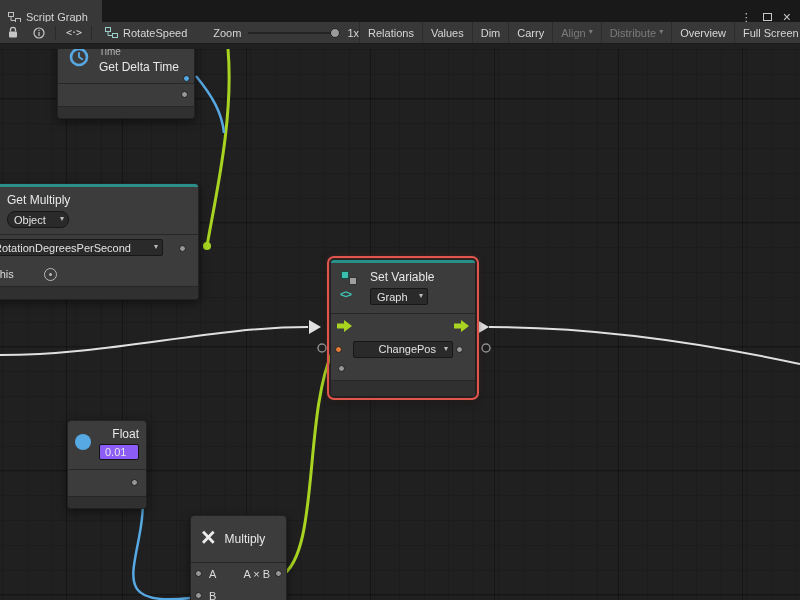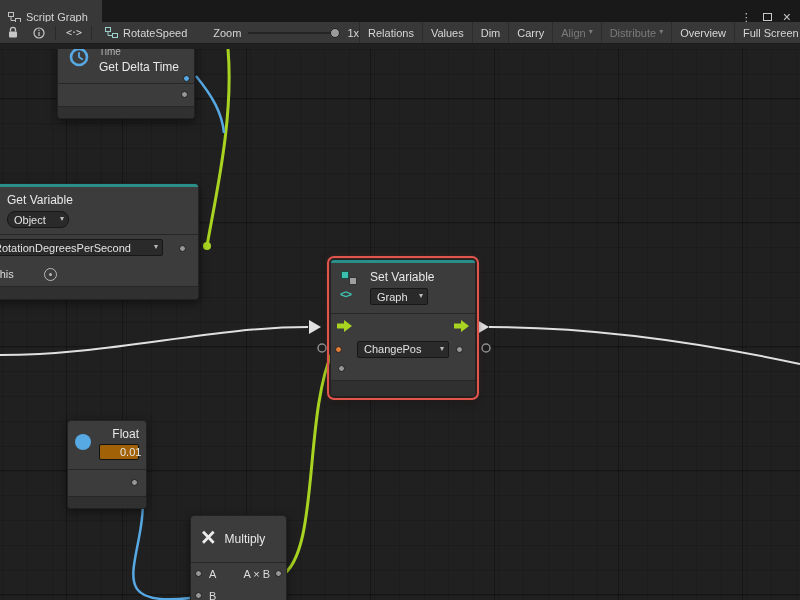--- a/index.html
+++ b/index.html
@@ -81,31 +81,31 @@
   .sv-sq1 { position:absolute; left:2px; top:1px; width:8px; height:8px; background:#3cc0ae; border:1px solid #1b4a44; }
   .sv-sq2 { position:absolute; left:10px; top:7px; width:8px; height:8px; background:#9f9f9f; border:1px solid #333; }
   .sv-code { position:absolute; left:1px; top:18px; color:#3ec8b6; font-size:11px; font-weight:bold; letter-spacing:-1px; }
   .dd-graph { margin-top:4px; width:58px; }
   .row-exec { position:relative; height:24px; }
   .arrow-l { position:absolute; left:6px; top:6px; }
   .arrow-r { position:absolute; right:6px; top:6px; }
   .row-val { position:relative; height:22px; display:flex; justify-content:center; align-items:center; }
   .port-orange { position:absolute; left:4px; top:8px; width:7px; height:7px; border-radius:50%; background:#e07b3b; border:1px solid #222; }
   .row-val .dot.r { position:absolute; right:12px; top:8px; }
-  .dd-changepos { width:92px; }
+  .dd-changepos { width:100px;justify-content:flex-end; }
   .row-x { position:relative; height:20px; }
   .row-x .dot { position:absolute; left:7px; top:5px; }
   .node-sv .n-foot { height:16px; }
 
   
   .node-float { left:67px; top:371px; width:80px; }
   .node-float .head { display:flex; padding:6px 7px; height:48px; }
   .float-icon { width:16px; height:16px; border-radius:50%; background:#57a9e3; margin-top:7px; flex:0 0 auto; }
   .float-col { margin-left:auto; display:flex; flex-direction:column; align-items:flex-end; }
-  .float-input { margin-top:3px; width:40px; height:16px; background:#a16207; border:1px solid #121212; border-radius:2px; font-size:11px; color:#e6e6e6; display:flex; align-items:center; padding-left:20px; }
+  .float-input { margin-top:3px; width:40px; height:16px; background:#8b5cf6; border:1px solid #121212; border-radius:2px; font-size:11px; color:#e6e6e6; display:flex; align-items:center; padding-left:5px; }
   .node-float .bodyrow { position:relative; height:26px; }
   .node-float .bodyrow .dot { position:absolute; right:8px; top:9px; }
   .node-float .n-foot { height:12px; }
 
   
   .node-mul { left:190px; top:466px; width:97px; }
   .node-mul .head { display:flex; align-items:center; gap:9px; padding:0 10px; height:46px; }
   .mul-x { font-size:25px; font-weight:bold; color:#ececec; line-height:1; margin-top:-3px; }
   .prow { position:relative; height:22px; display:flex; align-items:center; font-size:11px; color:#dcdcdc; padding:0 16px 0 18px; }
   .prow .dot.l { position:absolute; left:4px; top:7px; }
@@ -210,21 +210,21 @@
       <div class="bodyrow">
         <span class="dot"></span>
       </div>
       <div class="n-foot"></div>
       <span class="gdt-outport"></span>
     </div>
 
     <div class="node node-gv">
       <div class="strip"></div>
       <div class="head">
-        <div class="ttl">Get Variable</div>
+        <div class="ttl">Get Multiply</div>
         <div class="dd dd-scope">
             <span>Object</span>
           </div>
       </div>
       <div class="n-div"></div>
       <div class="row-var">
         <div class="dd dd-varname">
             <span>RotationDegreesPerSecond</span>
           </div>
         <span class="dot"></span>

